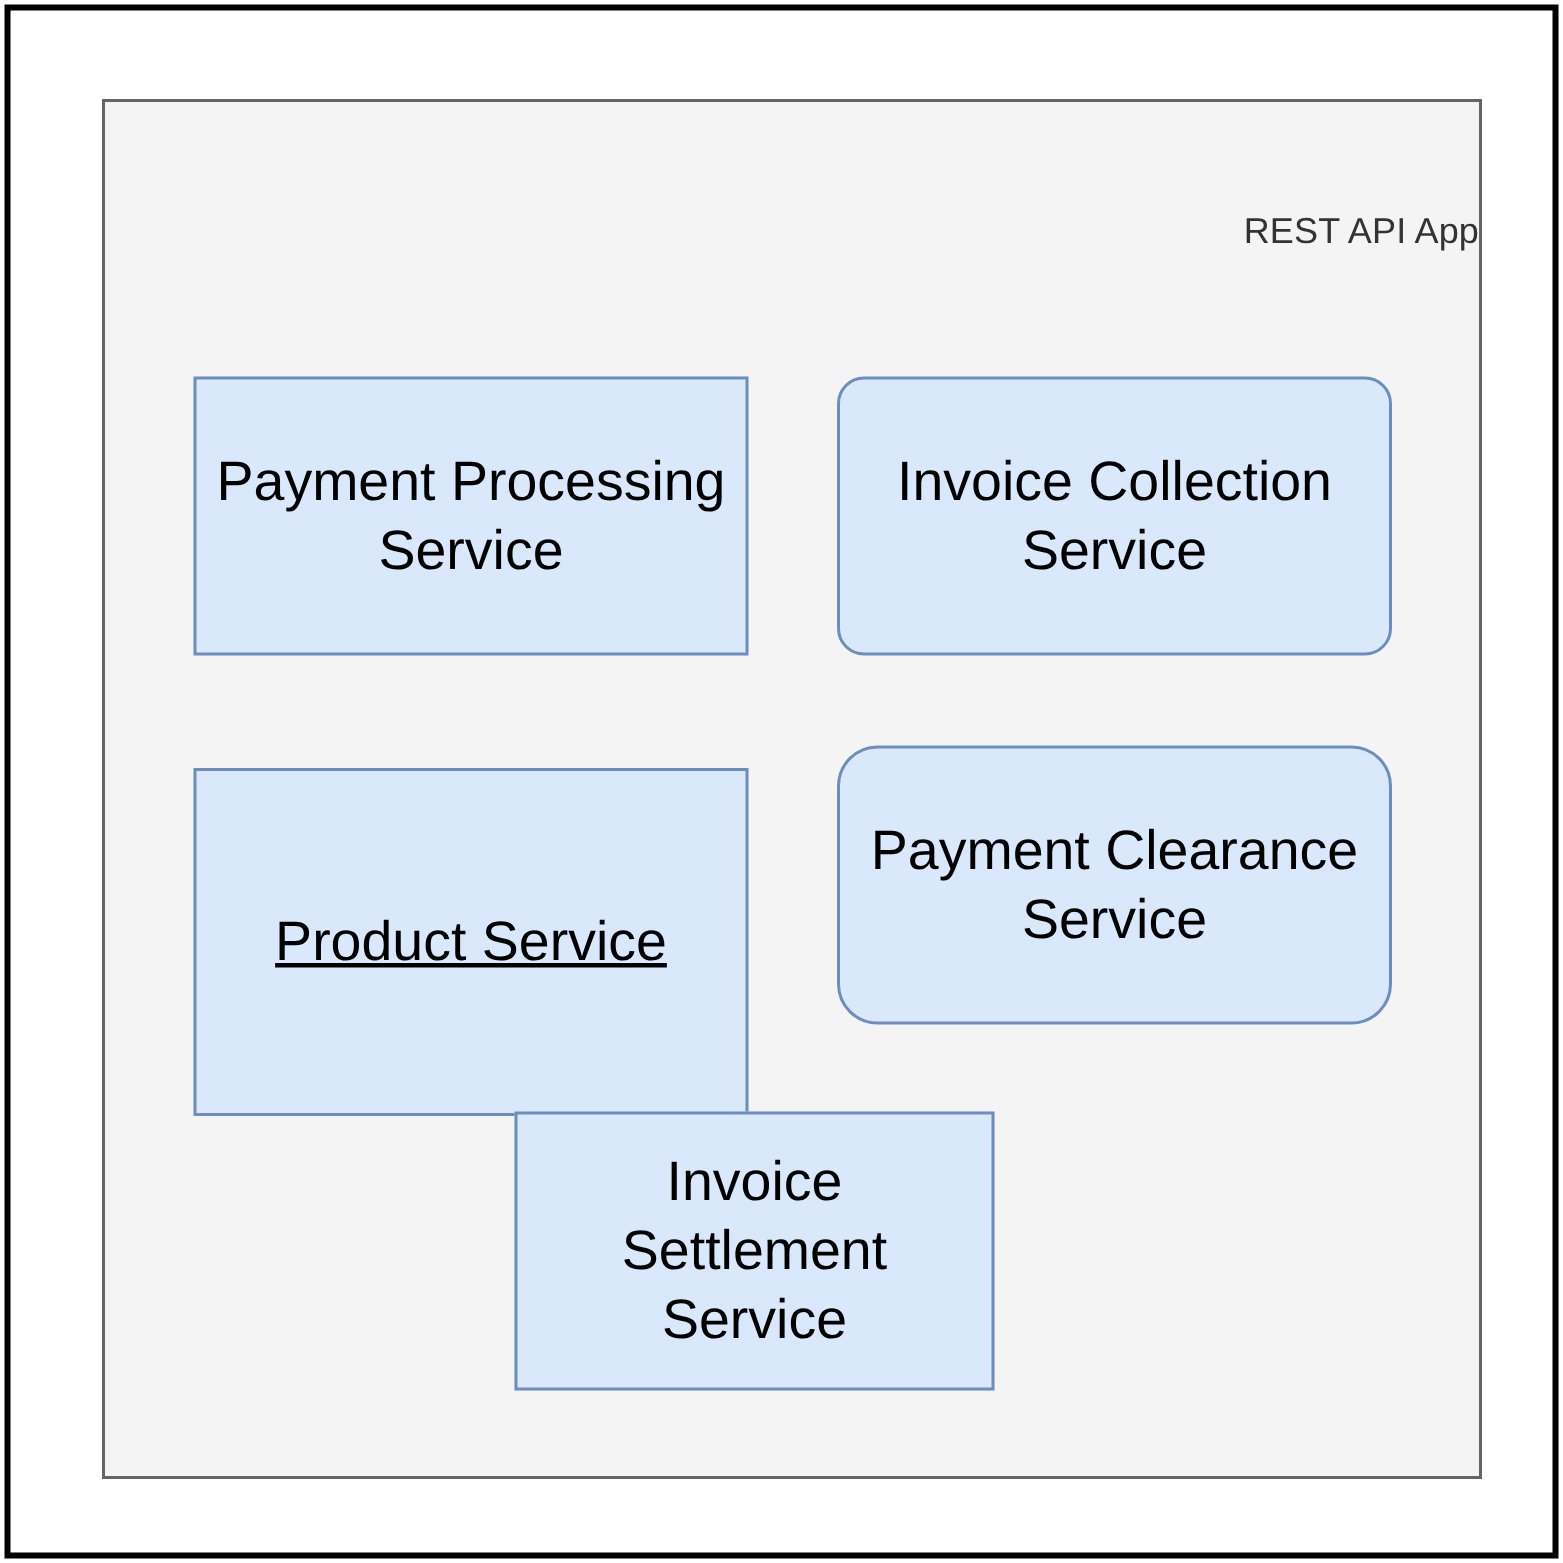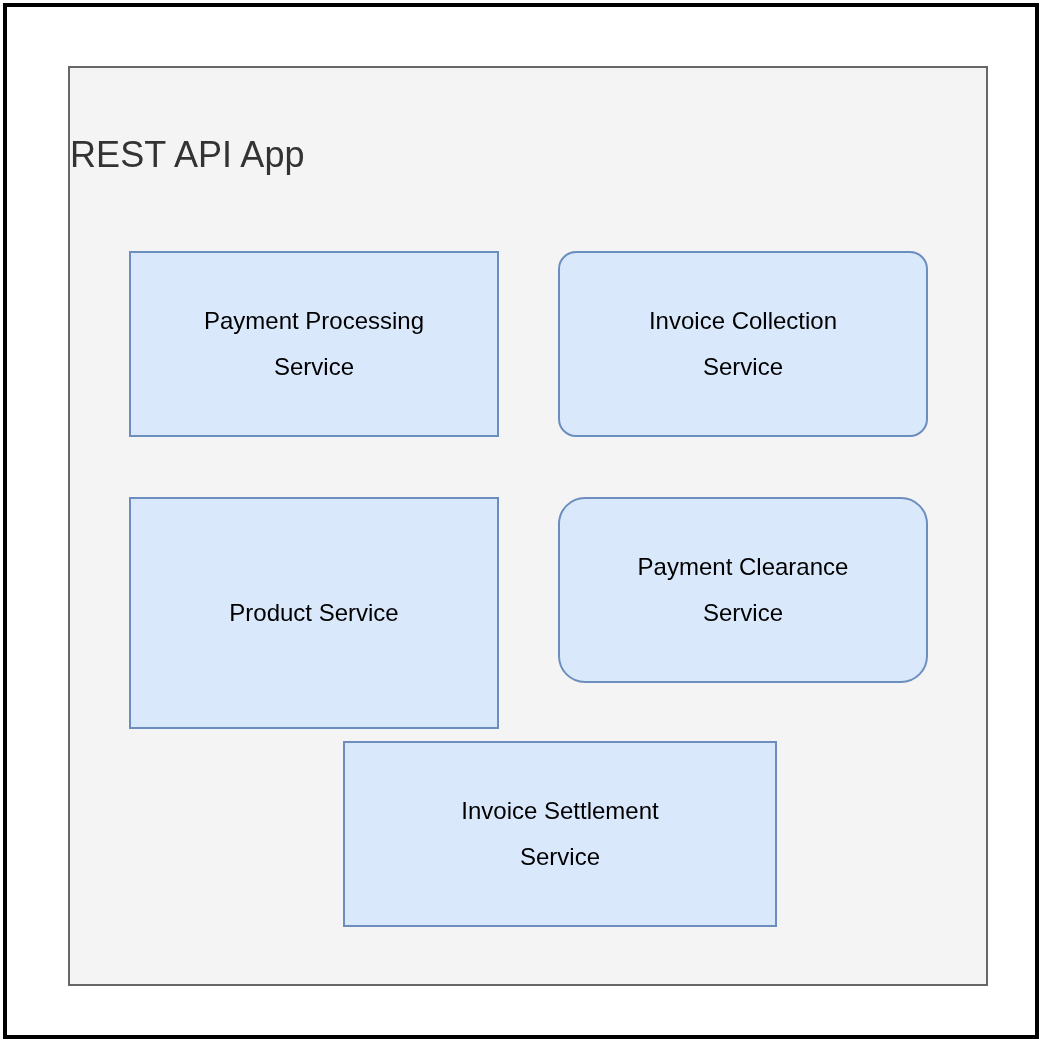--- a/index.html
+++ b/index.html
@@ -44,41 +44,41 @@
     box-sizing: border-box;
     background: #f4f4f4;
     border: 2px solid #666666;
   }
 
   #app-title {
     position: absolute;
     left: 0;
     top: 68px;
     width: 100%;
-    text-align: left;
-    font-size: 36px;
+    text-align: right;
+    font-size: 24px;
     line-height: 38px;
     color: #333333;
     letter-spacing: 0.1px;
     white-space: nowrap;
   }
 
   .service-box {
     position: absolute;
     box-sizing: border-box;
     background: #dae8fc;
     border: 2px solid #6c8ebf;
     display: flex;
     align-items: center;
     justify-content: center;
     text-align: center;
   }
 
   .service-label {
-    font-size: 24px;
+    font-size: 37px;
     line-height: 46px;
     color: #000000;
     padding: 0 6px;
     white-space: pre-line;
   }
 
   
   #box-payment-processing {
     left: 59px;
     top: 183px;
@@ -87,35 +87,36 @@
   }
   #box-invoice-collection {
     left: 488px;
     top: 183px;
     width: 370px;
     height: 186px;
     border-radius: 18px;
   }
   #box-product {
     left: 59px;
-    top: 429px;
+    top: 444px;
     width: 370px;
     height: 232px;
+    text-decoration: underline;
   }
   #box-payment-clearance {
     left: 488px;
     top: 429px;
     width: 370px;
     height: 186px;
     border-radius: 27px;
   }
   #box-invoice-settlement {
     left: 273px;
     top: 673px;
-    width: 434px;
+    width: 320px;
     height: 186px;
   }
 </style>
 </head>
 <body>
 
 <div id="canvas">
 
   <div id="outer-frame">
 

